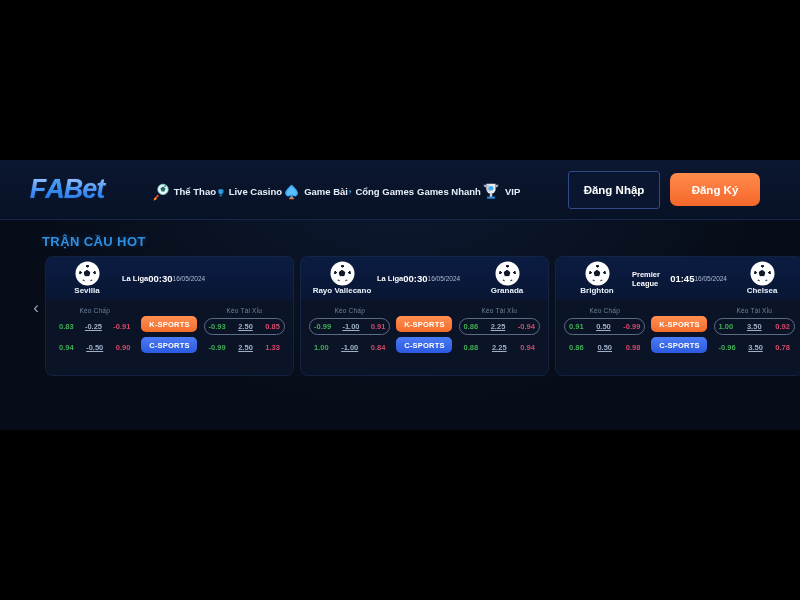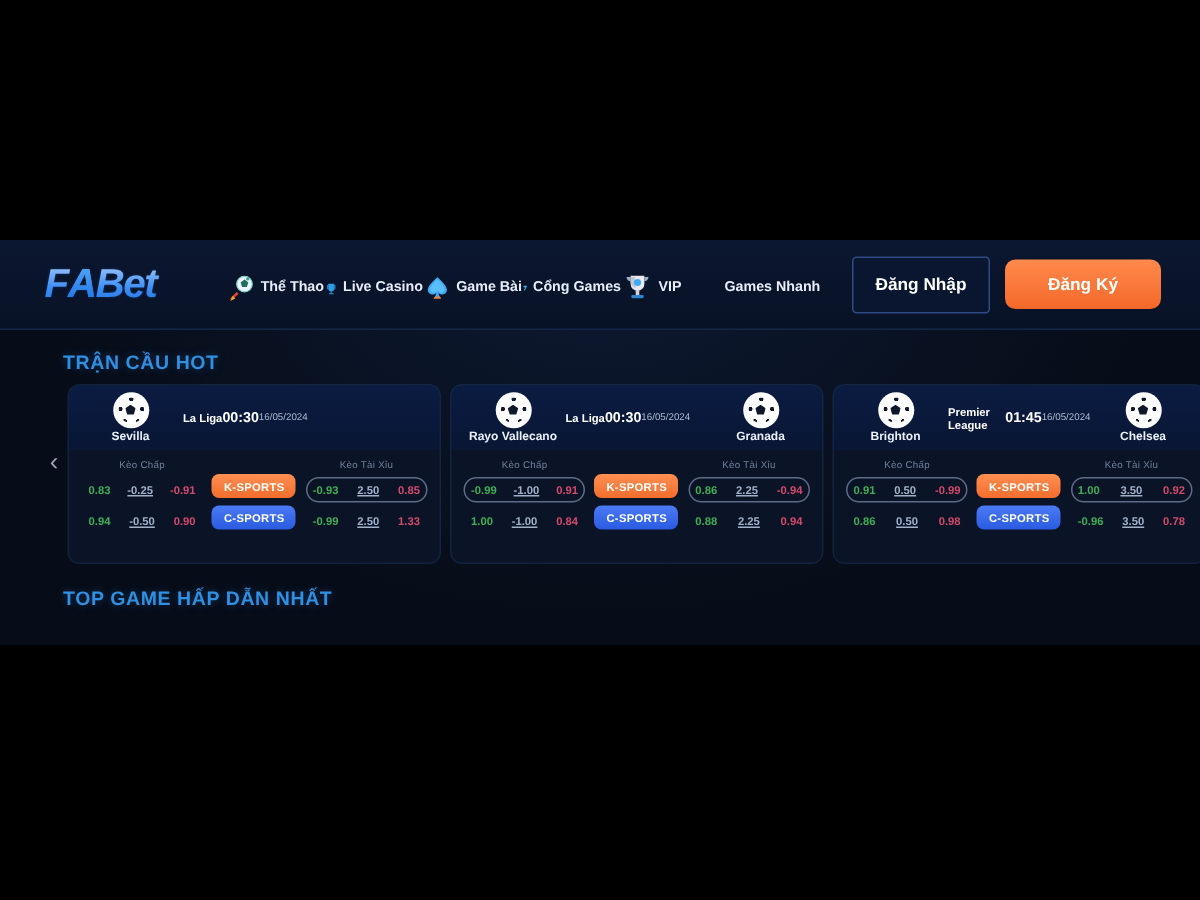--- a/index.html
+++ b/index.html
@@ -55,21 +55,21 @@
 
   .btn-login{
     margin-left:22px;
     width:92px; height:38px; border-radius:3px;
     border:1px solid #2f4b85; background:#0a1630;
     color:#fff; font-size:11.5px; font-weight:700;
     display:flex; align-items:center; justify-content:center; cursor:pointer;
   }
   .btn-register{
     margin-left:10px;
-    width:104px; height:33px; border-radius:7px; border:none;
+    width:90px; height:33px; border-radius:7px; border:none;
     background:linear-gradient(180deg,#ff8a4c 0%, #f4682a 100%);
     color:#fff; font-size:11.5px; font-weight:700;
     display:flex; align-items:center; justify-content:center; cursor:pointer;
     overflow:hidden; white-space:nowrap;
   }
 
   
   .section-title{
     position:relative; z-index:5;
     margin:14px 0 8px 42px;
@@ -213,40 +213,40 @@
         <div class="nav-item">
           <svg class="nav-icon" viewBox="0 0 24 24">
             <path d="M5 4 h14 l-8 17 h-5 l7 -12 h-8 z" fill="#2f9fe0"></path>
             <path d="M7 6 h9 l-6 12 h-2 l5 -9 h-6 z" fill="#7fe3ff" opacity=".5"></path>
           </svg>
           <span class="nav-label">Cổng Games</span>
         </div>
 
         <div class="nav-item">
           <svg class="nav-icon" viewBox="0 0 24 24">
+            <path d="M12 3 L21 8 L12 13 L3 8 Z" fill="#7fdcff"></path>
+            <path d="M3 8 L12 13 L12 21 L3 15 Z" fill="#2f86d0"></path>
+            <path d="M21 8 L12 13 L12 21 L21 15 Z" fill="#1f66b0"></path>
+          </svg>
+          <span class="nav-label">Games Nhanh</span>
+        </div>
+
+        <div class="nav-item">
+          <svg class="nav-icon" viewBox="0 0 24 24">
             <path d="M7 3 h10 v6 a5 5 0 0 1 -10 0 z" fill="#e8e8ee"></path>
             <path d="M7 4 h3 v5 a5 5 0 0 0 1 3 a5 5 0 0 1 -4 -4 z" fill="#bfc6d4"></path>
             <path d="M4 4 h3 v3 a3 3 0 0 1 -3 -3 z" fill="#9fb0c8"></path>
             <path d="M20 4 h-3 v3 a3 3 0 0 0 3 -3 z" fill="#9fb0c8"></path>
             <rect x="10.7" y="13.5" width="2.6" height="4" fill="#d0d6e0"></rect>
             <rect x="7.5" y="17" width="9" height="2.4" rx="1" fill="#2f86d0"></rect>
             <circle cx="12" cy="8" r="2.6" fill="#3fa9f5"></circle>
           </svg>
           <span class="nav-label">VIP</span>
         </div>
 
-        <div class="nav-item">
-          <svg class="nav-icon" viewBox="0 0 24 24">
-            <path d="M12 3 L21 8 L12 13 L3 8 Z" fill="#7fdcff"></path>
-            <path d="M3 8 L12 13 L12 21 L3 15 Z" fill="#2f86d0"></path>
-            <path d="M21 8 L12 13 L12 21 L21 15 Z" fill="#1f66b0"></path>
-          </svg>
-          <span class="nav-label">Games Nhanh</span>
-        </div>
-
       </div>
 
       <div class="btn-login">Đăng Nhập</div>
       <div class="btn-register">Đăng Ký</div>
     </div>
 
     <div class="section-title">TRẬN CẦU HOT</div>
 
     <div class="carousel">
       <div class="arrow-left">‹</div>
@@ -395,16 +395,15 @@
                 <span class="odds-cell c-grey">3.50</span>
                 <span class="odds-cell c-red">0.78</span>
               </div>
             </div>
           </div>
         </div>
 
       </div>
     </div>
 
-    <div class="section-title section-title-2">TOP GAME HẤP DẪN NHẤT</div>
 
   </div>
 </div>
 
 </body></html>

